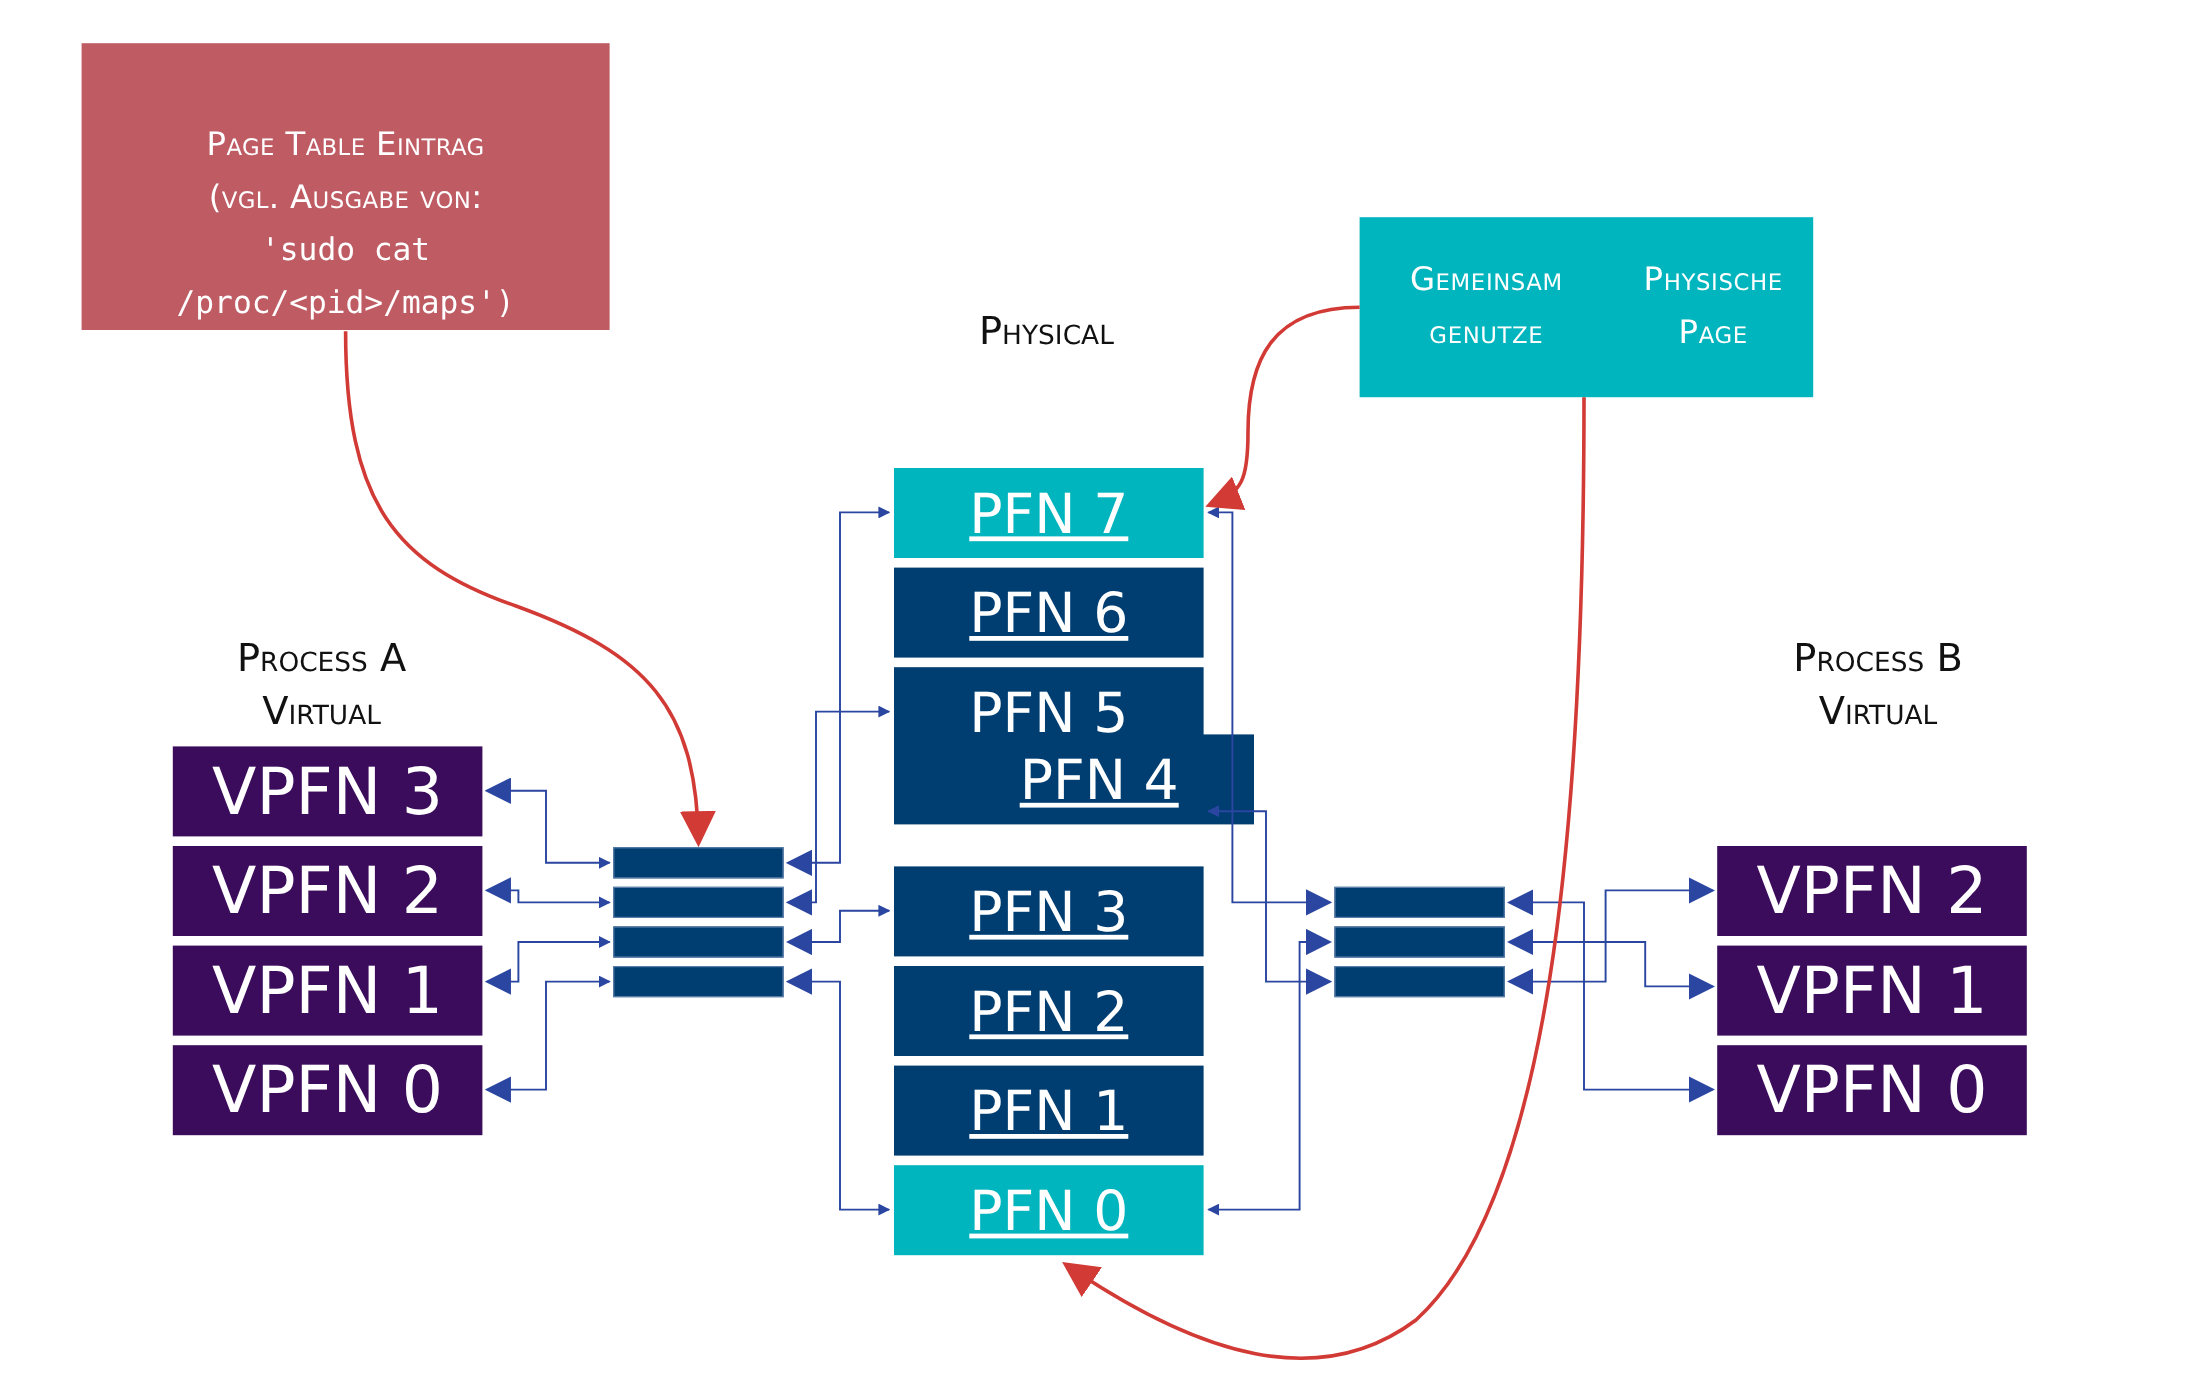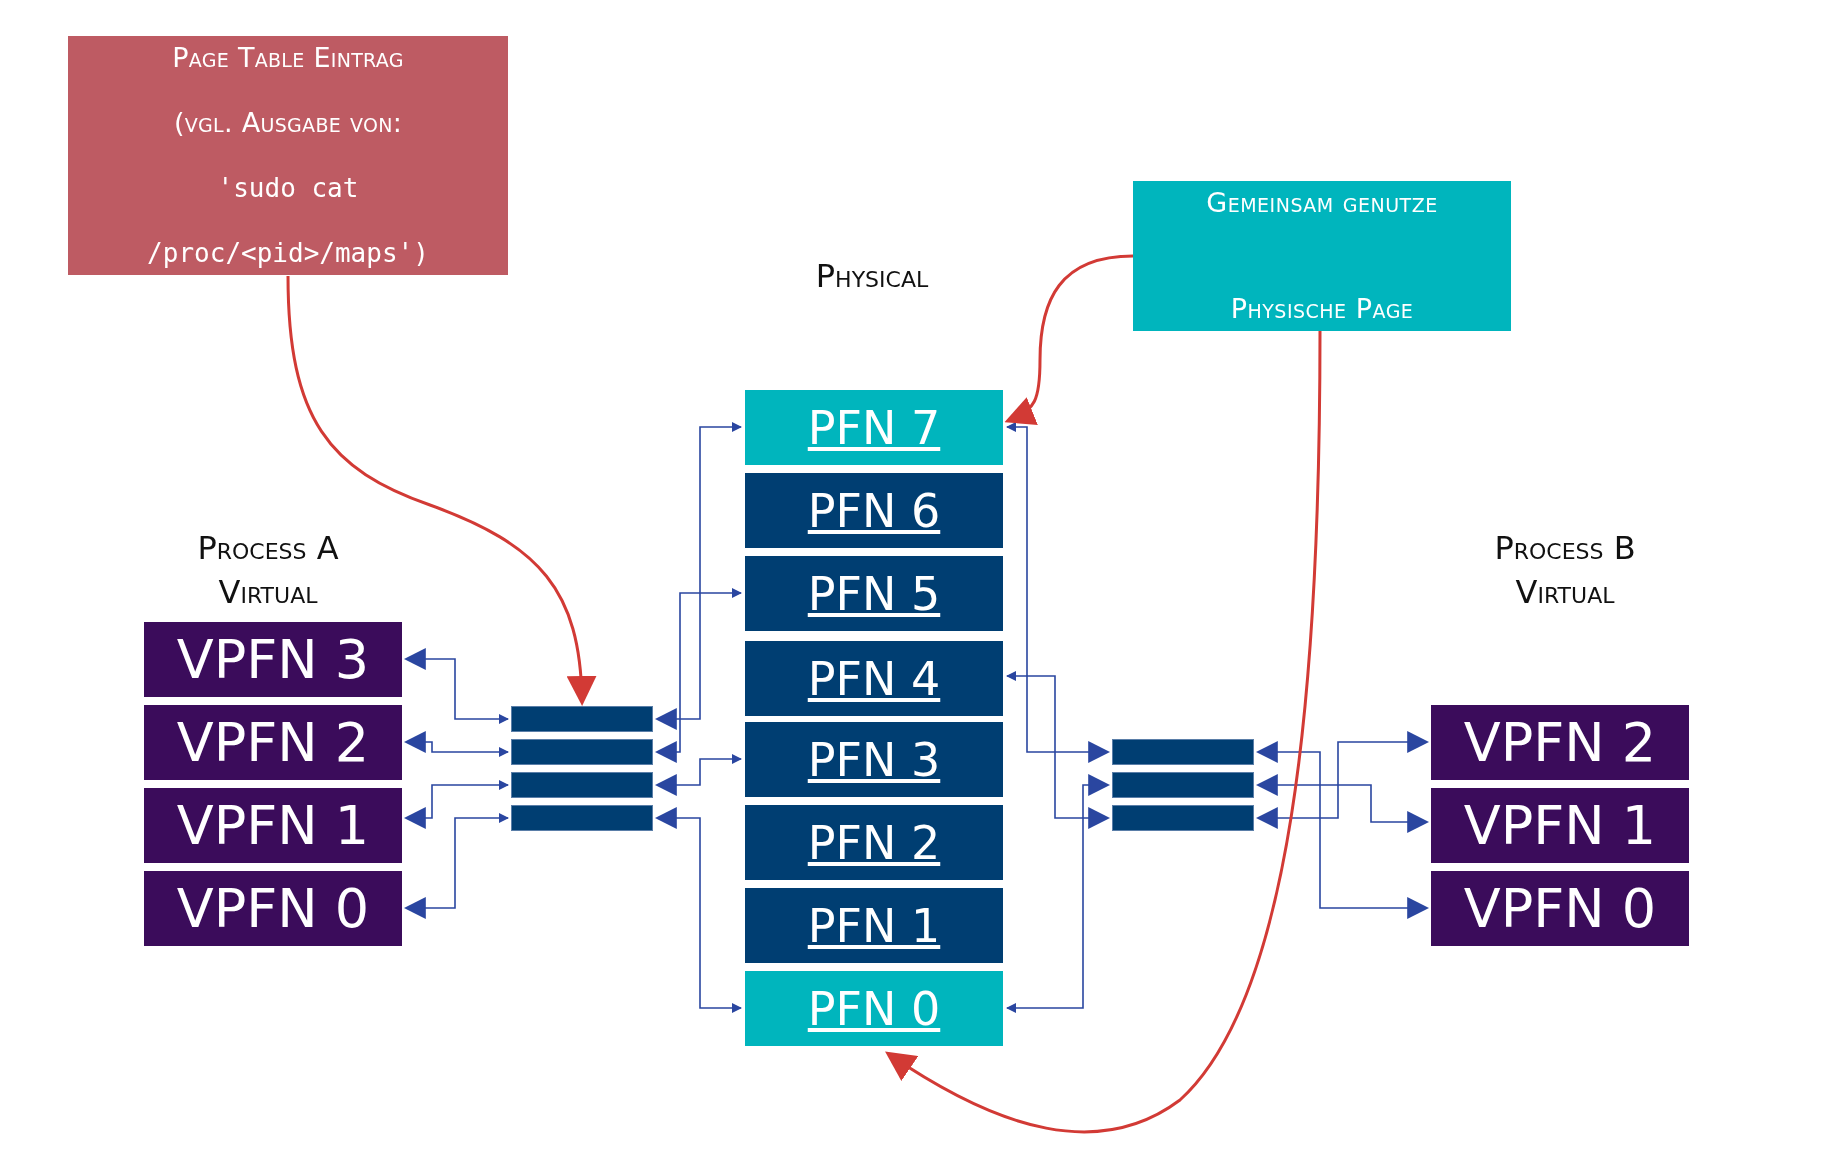--- a/index.html
+++ b/index.html
@@ -1,22 +1,22 @@
 <!DOCTYPE html>
 <html><head>
 <meta charset="utf-8">
 <style>
   html,body{margin:0;padding:0;background:#ffffff;}
   body{width:1831px;height:1150px;position:relative;overflow:hidden;font-family:"Liberation Sans",sans-serif;}
   svg.wires{position:absolute;left:0;top:0;width:1831px;height:1150px;pointer-events:none;z-index:3;}
-  .box{position:absolute;display:flex;align-items:center;justify-content:space-between;color:#fff;box-sizing:border-box;z-index:2;}
+  .box{position:absolute;display:flex;align-items:center;justify-content:flex-end;color:#fff;box-sizing:border-box;z-index:2;}
   .callout-red{left:68px;top:36px;width:440px;height:239px;background:#be5b63;flex-direction:column;text-align:center;line-height:44px;}
   .callout-red .sc{font-family:"DejaVu Sans",sans-serif;font-size:27px;font-variant:small-caps;letter-spacing:0.3px;}
   .callout-red .mono{font-family:"DejaVu Sans Mono",monospace;font-size:26px;}
-  .callout-teal{left:1133px;top:181px;width:378px;height:150px;background:#00b5bd;flex-direction:column;text-align:center;line-height:44px;font-family:"DejaVu Sans",sans-serif;font-size:27px;font-variant:small-caps;letter-spacing:0.5px;}
+  .callout-teal{left:1133px;top:181px;width:378px;height:150px;background:#00b5bd;flex-direction:row;text-align:center;line-height:44px;font-family:"DejaVu Sans",sans-serif;font-size:27px;font-variant:small-caps;letter-spacing:0.5px;}
   .label{position:absolute;text-align:center;color:#111;font-family:"DejaVu Sans",sans-serif;font-variant:small-caps;font-size:32px;line-height:44px;z-index:2;}
   .pfn{position:absolute;left:745px;width:258px;height:75px;background:#003e72;color:#fff;font-size:46px;font-family:"DejaVu Sans",sans-serif;display:flex;align-items:center;justify-content:center;z-index:2;text-decoration:underline;}
   .pfn.shared{background:#00b5bd;}
   .vpfn{position:absolute;width:258px;height:75px;background:#3b0c5b;color:#ffffff;font-size:54px;font-family:"DejaVu Sans",sans-serif;display:flex;align-items:center;justify-content:center;z-index:2;}
   .pte{position:absolute;height:26px;background:#003e72;border:1px solid #5a7ea8;box-sizing:border-box;z-index:2;}
 </style>
 </head>
 <body>
 
 <div class="box callout-red">
@@ -39,21 +39,21 @@
 </div>
 
 <div class="label" style="left:1415px;top:526px;width:300px;">
   <div>Process B</div>
   <div>Virtual</div>
 </div>
 
 <div class="pfn shared" style="top:390px;">PFN 7</div>
 <div class="pfn" style="top:473px;">PFN 6</div>
 <div class="pfn" style="top:556px;">PFN 5</div>
-<div class="pfn" style="top:641px;">PFN 4</div>
+<div class="pfn" style="top:612px;padding-left:42px;">PFN 4</div>
 <div class="pfn" style="top:722px;">PFN 3</div>
 <div class="pfn" style="top:805px;text-align:right;">PFN 2</div>
 <div class="pfn" style="top:888px;">PFN 1</div>
 <div class="pfn shared" style="top:971px;">PFN 0</div>
 
 <div class="vpfn" style="left:144px;top:622px;">VPFN 3</div>
 <div class="vpfn" style="left:144px;top:705px;">VPFN 2</div>
 <div class="vpfn" style="left:144px;top:788px;">VPFN 1</div>
 <div class="vpfn" style="left:144px;top:871px;">VPFN 0</div>
 

